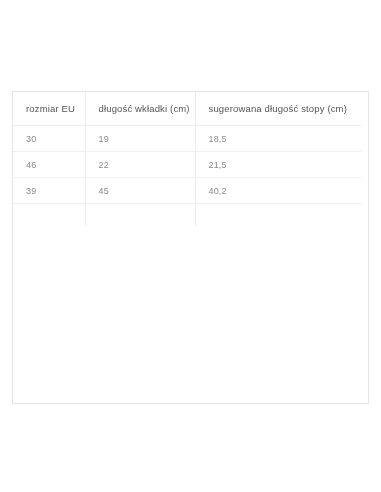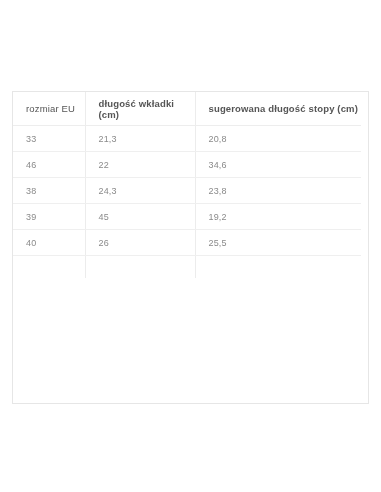--- a/index.html
+++ b/index.html
@@ -57,21 +57,20 @@
   table.size-table thead th {
     height: 33px;
     font-size: 9.5px;
     color: #555555;
     letter-spacing: 0.15px;
     border-bottom: 1px solid #ededed;
   }
   
   table.size-table thead th + th {
     border-left: 1px solid #ececec;
-    font-weight: bold;
   }
 
   
   table.size-table tbody td {
     height: 25px;
     font-size: 9px;
     color: #8a8a8a;
     letter-spacing: 0.15px;
     border-bottom: 1px solid #efefef;
   }
@@ -117,43 +116,33 @@
       <thead>
         <tr>
           <th>rozmiar EU</th>
           <th>długość wkładki (cm)</th>
           <th>sugerowana długość stopy (cm)</th>
         </tr>
       </thead>
 
       <tbody>
         <tr>
-          <td>33</td>
-          <td>21,3</td>
-          <td>20,8</td>
+          <td>30</td>
+          <td>19</td>
+          <td>18,5</td>
         </tr>
         <tr>
           <td>46</td>
           <td>22</td>
-          <td>34,6</td>
-        </tr>
-        <tr>
-          <td>38</td>
-          <td>24,3</td>
-          <td>23,8</td>
+          <td>21,5</td>
         </tr>
         <tr>
           <td>39</td>
           <td>45</td>
-          <td>19,2</td>
-        </tr>
-        <tr>
-          <td>40</td>
-          <td>26</td>
-          <td>25,5</td>
+          <td>40,2</td>
         </tr>
         <tr class="filler">
           <td></td>
           <td></td>
           <td></td>
         </tr>
       </tbody>
     </table>
 
     <div class="right-mask"></div>

